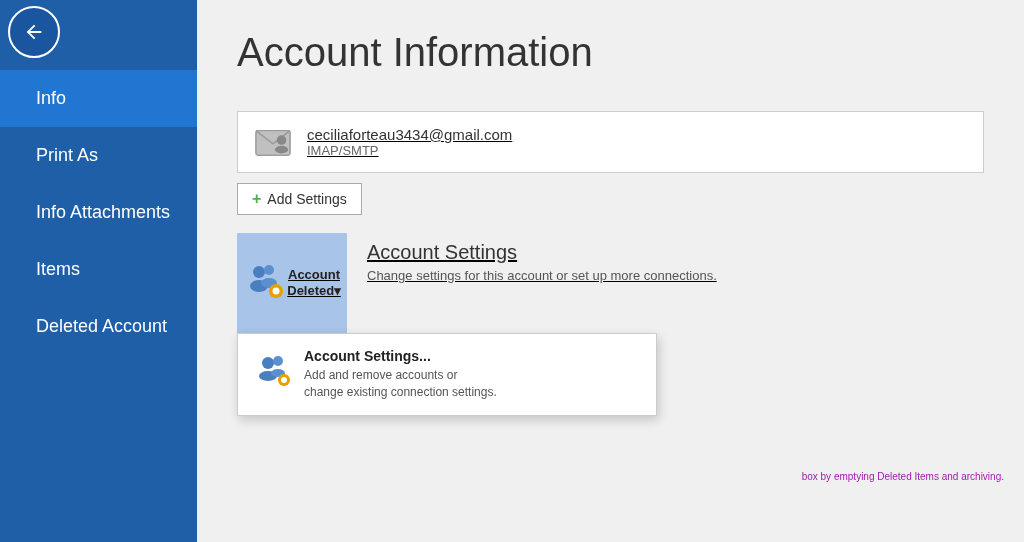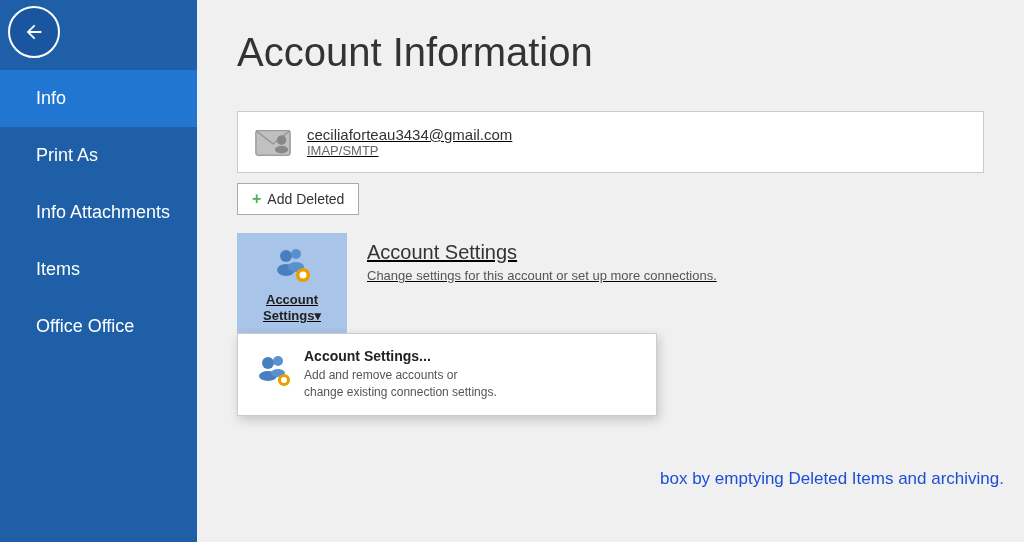--- a/index.html
+++ b/index.html
@@ -109,21 +109,20 @@
       align-items: flex-start;
       position: relative;
     }
 
     #tile-btn {
       width: 110px;
       min-width: 110px;
       height: 100px;
       background: #a8c4e8;
       display: flex;
-      flex-direction: column;
       align-items: center;
       justify-content: center;
       cursor: pointer;
       border: none;
       flex-shrink: 0;
       position: relative;
       z-index: 10;
     }
     #tile-icon { width: 44px; height: 44px; margin-bottom: 6px; position: relative; }
     #tile-label {
@@ -161,41 +160,41 @@
       cursor: pointer;
     }
     #dropdown-icon { width: 38px; height: 38px; flex-shrink: 0; margin-right: 12px; margin-top: 2px; }
     #dropdown-text { display: flex; flex-direction: column; }
     #dropdown-title { font-size: 14px; font-weight: 700; color: #222; margin-bottom: 3px; }
     #dropdown-desc { font-size: 12px; color: #555; line-height: 1.4; }
 
     
     #bottom-hint {
       position: absolute;
-      bottom: 53px;
+      bottom: 60px;
       right: 20px;
-      font-size: 17px;
-      color: #1d4ed8;
+      font-size: 10px;
+      color: #a21caf;
     }
   </style>
 </head>
 <body>
 
 <div id="sidebar">
   <div id="back-btn">
     <svg viewBox="0 0 24 24">
         <path d="M20 11H7.83l5.59-5.59L12 4l-8 8 8 8 1.41-1.41L7.83 13H20v-2z"></path>
       </svg>
   </div>
   <nav class="sidebar-nav">
     <div class="sidebar-item sidebar-item-info active">Info</div>
     <div class="sidebar-item">Print As</div>
     <div class="sidebar-item">Info Attachments</div>
     <div class="sidebar-item">Items</div>
-    <div class="sidebar-item">Office Office</div>
+    <div class="sidebar-item">Deleted Account</div>
   </nav>
 </div>
 
 <div id="main">
   <div id="page-title">Account Information</div>
 
   <div id="content-area">
     
     <div id="account-row">
       <div id="account-icon">
@@ -211,21 +210,21 @@
       </div>
       <div id="account-details">
         <span id="account-email">ceciliaforteau3434@gmail.com</span>
         <span id="account-type">IMAP/SMTP</span>
       </div>
     </div>
 
     
     <button id="add-account-btn">
       <span class="plus-icon">+</span>
-      <span>Add Deleted</span>
+      <span>Add Settings</span>
     </button>
 
     
     <div id="account-settings-tile">
       <button id="tile-btn">
         <div id="tile-icon">
           <svg viewBox="0 0 44 44" xmlns="http://www.w3.org/2000/svg">
 
             <circle cx="16" cy="14" r="6" fill="#4a7fbf"></circle>
             <ellipse cx="16" cy="28" rx="9" ry="6" fill="#4a7fbf"></ellipse>
@@ -240,21 +239,21 @@
             <rect x="26" y="32" width="3" height="2" fill="#e8a000"></rect>
             <rect x="37" y="32" width="3" height="2" fill="#e8a000"></rect>
             <rect x="27.9" y="27.9" width="2" height="3" fill="#e8a000" transform="rotate(45 28.9 29.4)"></rect>
             <rect x="36.1" y="36.1" width="2" height="3" fill="#e8a000" transform="rotate(45 37.1 37.6)"></rect>
             <rect x="27.9" y="36.1" width="2" height="3" fill="#e8a000" transform="rotate(-45 28.9 37.6)"></rect>
             <rect x="36.1" y="27.9" width="2" height="3" fill="#e8a000" transform="rotate(-45 37.1 29.4)"></rect>
           </svg>
         </div>
         <div id="tile-label">
           <span>Account</span><br>
-          <span>Settings▾</span>
+          <span>Deleted▾</span>
         </div>
       </button>
 
       <div id="tile-info">
         <div id="tile-title">Account Settings</div>
         <div id="tile-desc">Change settings for this account or set up more connections.</div>
       </div>
 
       <div id="dropdown">
         <div id="dropdown-item">

